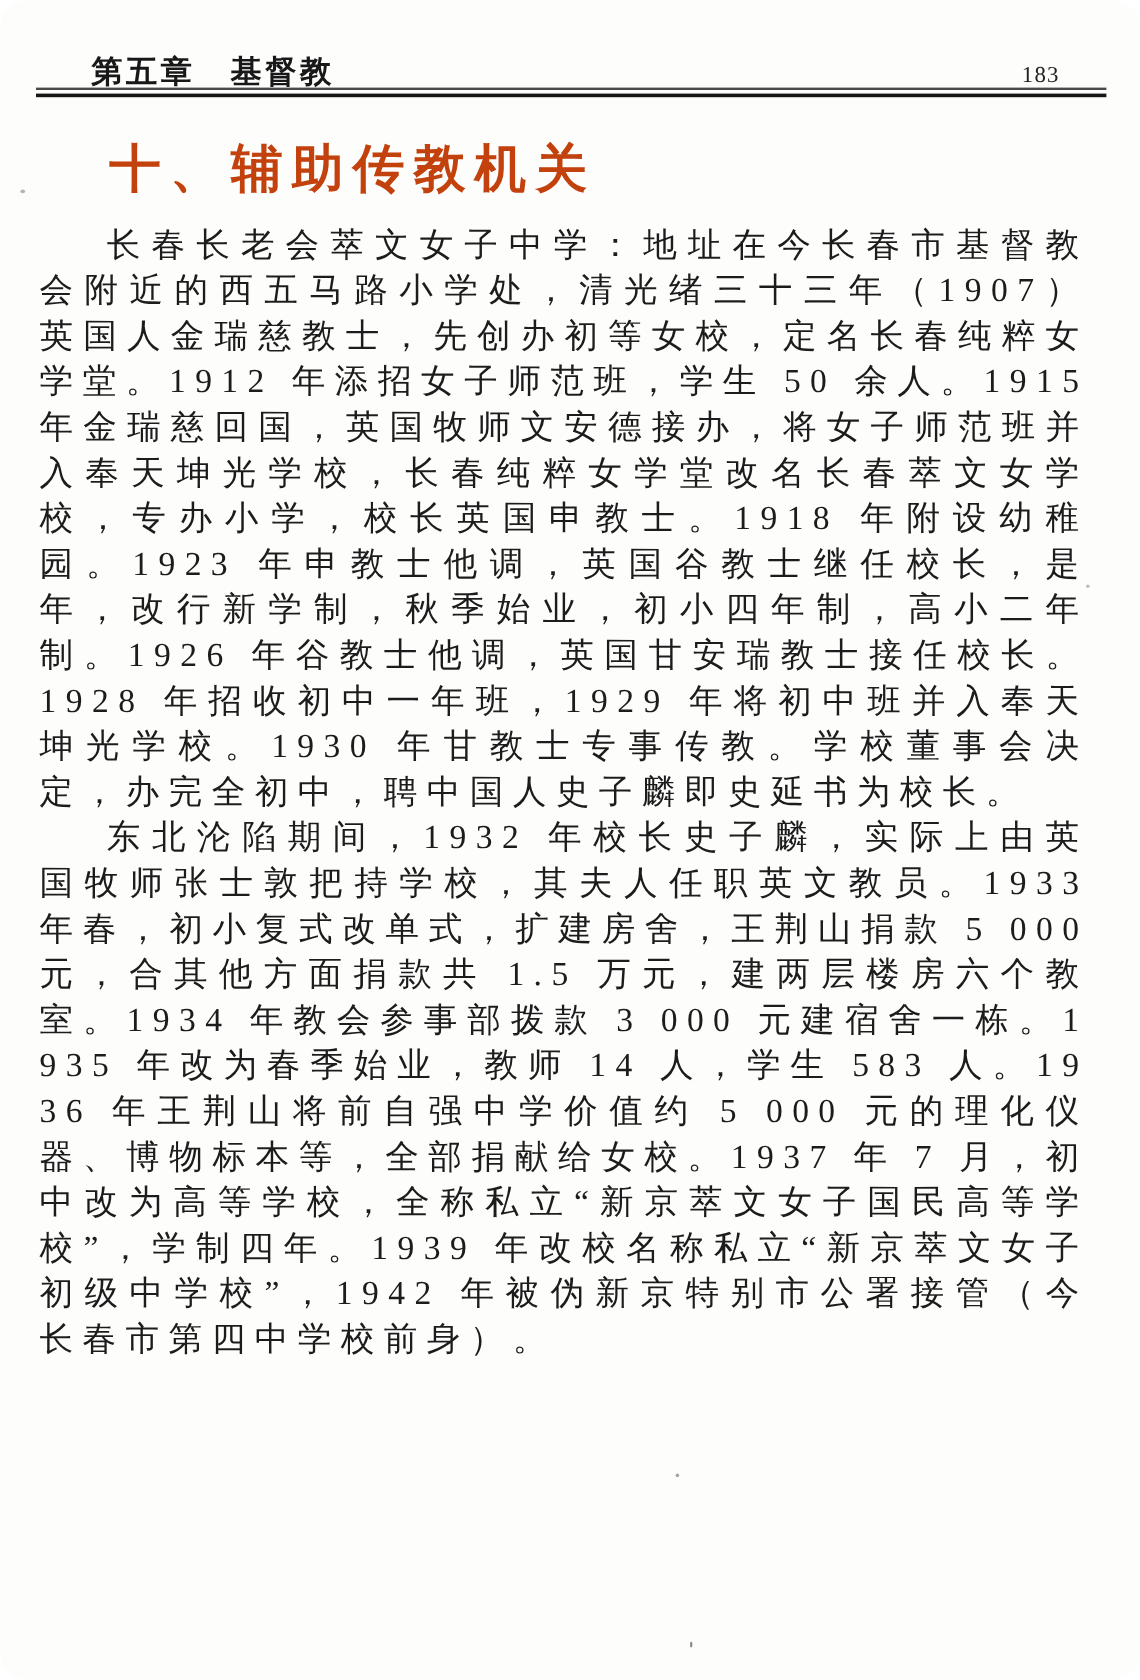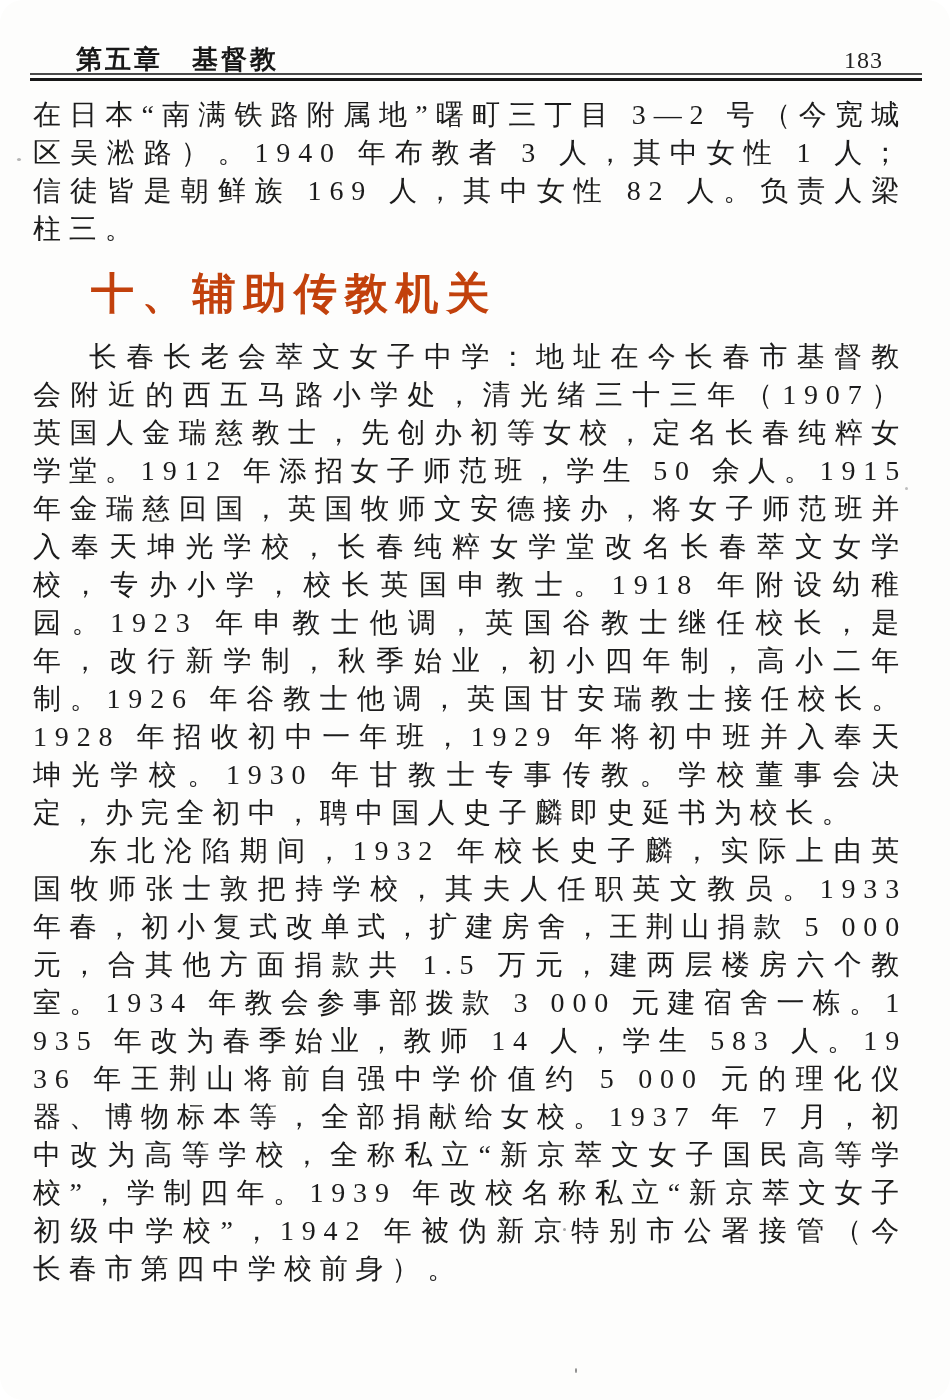--- a/index.html
+++ b/index.html
@@ -27,21 +27,21 @@
     justify-content: space-between;
     align-items: baseline;
   }
   .chapter-title {
     font-weight: bold;
     font-size: 26px;
     letter-spacing: 3px;
     color: #181818;
   }
   .page-number {
-    font-size: 24px;
+    font-size: 19px;
     letter-spacing: 1px;
     color: #222;
   }
   .head-rule {
     position: absolute;
     top: 73px;
     left: 30px;
     right: 28px;
     height: 3px;
     border-top: 2px solid #4a4a4a;
@@ -94,21 +94,20 @@
 <div class="page">
 
   <div class="running-head">
     <span class="chapter-title">第五章　基督教</span>
     <span class="page-number">183</span>
   </div>
 
   <div class="head-rule"></div>
 
   <div class="content">
-    <p class="para no-indent">在日本“南满铁路附属地”曙町三丁目 3—2 号（今宽城区吴淞路）。1940 年布教者 3 人，其中女性 1 人；信徒皆是朝鲜族 169 人，其中女性 82 人。负责人梁柱三。</p>
     <h2 class="section-heading">十、辅助传教机关</h2>
     <p class="para">长春长老会萃文女子中学：地址在今长春市基督教会附近的西五马路小学处，清光绪三十三年（1907）英国人金瑞慈教士，先创办初等女校，定名长春纯粹女学堂。1912 年添招女子师范班，学生 50 余人。1915 年金瑞慈回国，英国牧师文安德接办，将女子师范班并入奉天坤光学校，长春纯粹女学堂改名长春萃文女学校，专办小学，校长英国申教士。1918 年附设幼稚园。1923 年申教士他调，英国谷教士继任校长，是年，改行新学制，秋季始业，初小四年制，高小二年制。1926 年谷教士他调，英国甘安瑞教士接任校长。1928 年招收初中一年班，1929 年将初中班并入奉天坤光学校。1930 年甘教士专事传教。学校董事会决定，办完全初中，聘中国人史子麟即史延书为校长。</p>
     <p class="para">东北沦陷期间，1932 年校长史子麟，实际上由英国牧师张士敦把持学校，其夫人任职英文教员。1933 年春，初小复式改单式，扩建房舍，王荆山捐款 5 000 元，合其他方面捐款共 1.5 万元，建两层楼房六个教室。1934 年教会参事部拨款 3 000 元建宿舍一栋。1935 年改为春季始业，教师 14 人，学生 583 人。1936 年王荆山将前自强中学价值约 5 000 元的理化仪器、博物标本等，全部捐献给女校。1937 年 7 月，初中改为高等学校，全称私立“新京萃文女子国民高等学校”，学制四年。1939 年改校名称私立“新京萃文女子初级中学校”，1942 年被伪新京特别市公署接管（今长春市第四中学校前身）。</p>
 
   </div>
 
   <div class="speck s1"></div>
   <div class="speck s2"></div>
   <div class="speck s3"></div>
   <div class="speck s4"></div>

